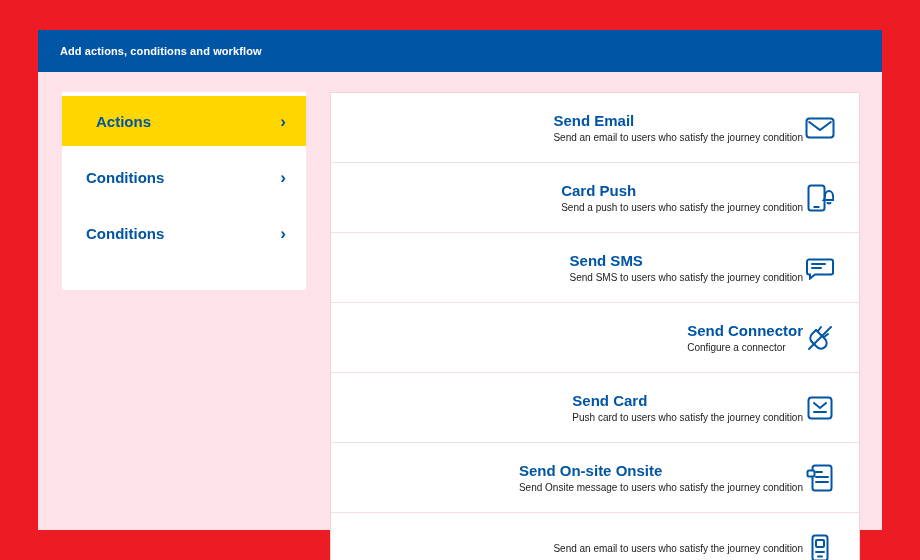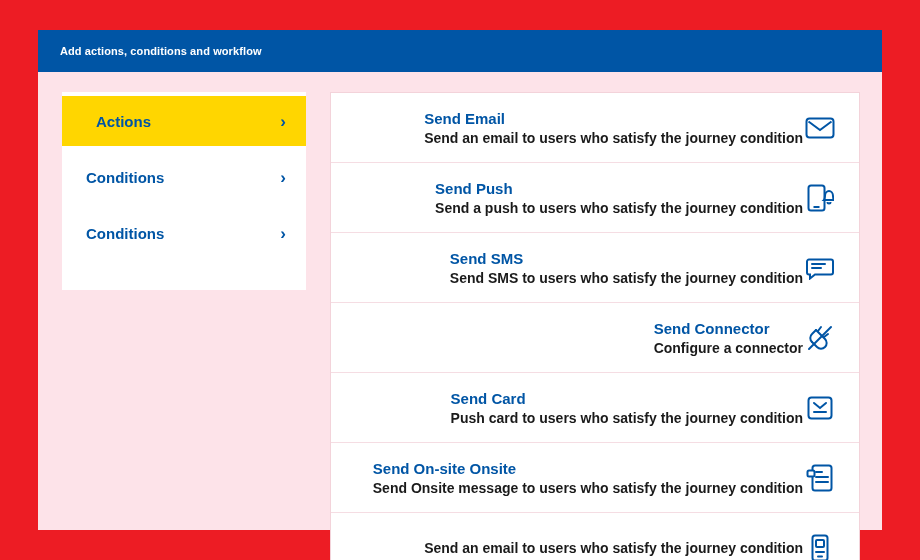--- a/index.html
+++ b/index.html
@@ -106,22 +106,21 @@
     justify-content: center;
   }
   .li-title {
     color: #0055a5;
     font-size: 15px;
     font-weight: bold;
     margin-bottom: 3px;
   }
   .li-sub {
     color: #1a1a1a;
-    font-size: 14px;
-    font-weight: bold;
+    font-size: 10px;
   }
   .li-icon {
     flex: 0 0 auto;
     width: 34px;
     height: 34px;
     display: flex;
     align-items: center;
     justify-content: center;
     color: #0055a5;
   }
@@ -167,21 +166,21 @@
         <div class="li-icon">
           <svg width="30" height="24" viewBox="0 0 30 24" fill="none" stroke="#0055a5" stroke-width="2">
             <rect x="1.5" y="2.5" width="27" height="19" rx="3"></rect>
             <path d="M3.5 5.5 L15 14 L26.5 5.5"></path>
           </svg>
         </div>
       </div>
 
       <div class="list-item">
         <div class="li-text">
-          <span class="li-title">Send Push</span>
+          <span class="li-title">Card Push</span>
           <span class="li-sub">Send a push to users who satisfy the journey condition</span>
         </div>
         <div class="li-icon">
           <svg width="28" height="30" viewBox="0 0 28 30" fill="none" stroke="#0055a5" stroke-width="2">
             <rect x="2.5" y="2.5" width="16" height="25" rx="2.5"></rect>
             <path d="M7.5 24 h6"></path>
             <path d="M19 13 c0-3 2-5 4-5 s4 2 4 5 c0 3 1 4 1 4 h-10 s1-1 1-4z" fill="#fff"></path>
             <path d="M21.5 19 a1.5 1.5 0 0 0 3 0"></path>
           </svg>
         </div>

